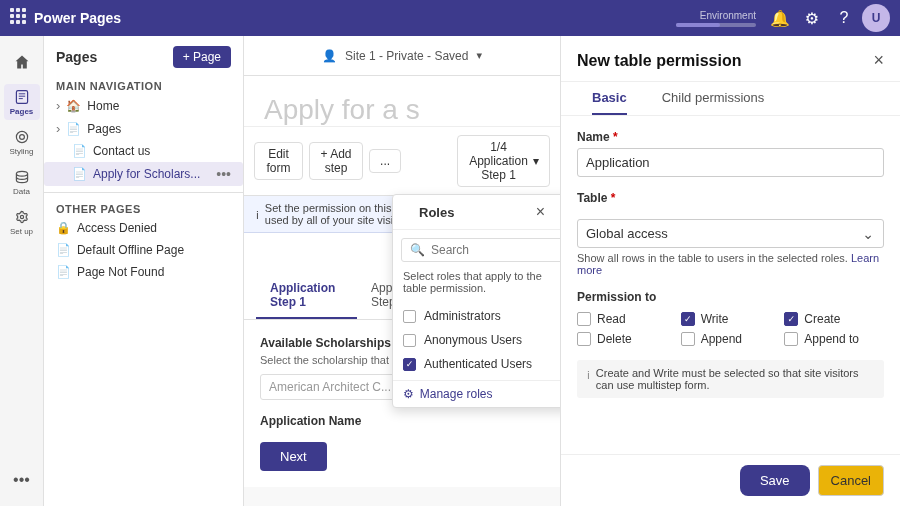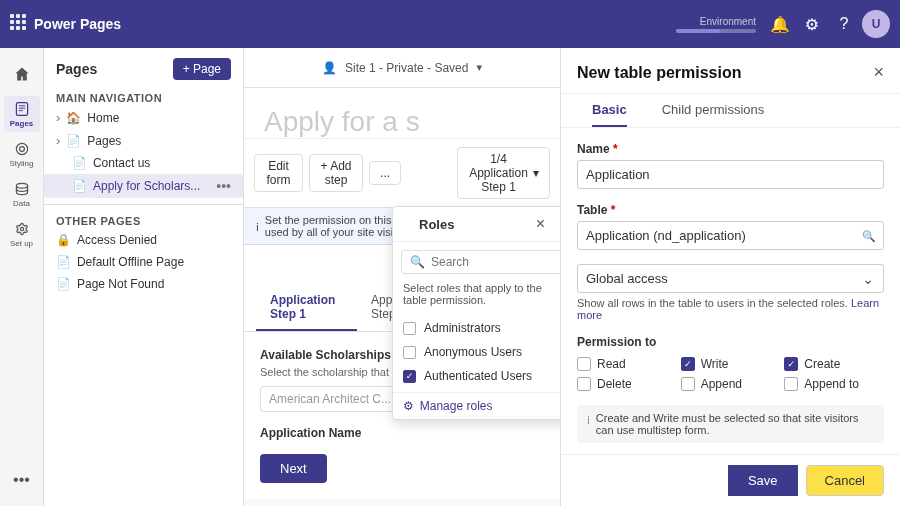--- a/index.html
+++ b/index.html
@@ -1,21 +1,21 @@
 <!DOCTYPE html>
 <html><head>
   <meta charset="utf-8">
   <style>
     * { box-sizing: border-box; margin: 0; padding: 0; font-family: 'Segoe UI', sans-serif; }
     body { width: 900px; height: 506px; overflow: hidden; display: flex; flex-direction: column; }
 
     
     .topbar {
       background: #3d3a8c;
-      height: 48px;
+      height: 36px;
       display: flex;
       align-items: center;
       padding: 0 10px;
       flex-shrink: 0;
       color: white;
     }
     .topbar-grid-icon { margin-right: 8px; opacity: 0.9; }
     .topbar-title { font-size: 14px; font-weight: 600; flex: 1; }
     .topbar-right { display: flex; align-items: center; gap: 4px; }
     .topbar-icon-btn { background: none; border: none; color: white; cursor: pointer; width: 28px; height: 28px; display: flex; align-items: center; justify-content: center; border-radius: 3px; font-size: 16px; }
@@ -182,22 +182,22 @@
     .info-text a { color: #3d3a8c; text-decoration: none; }
     .perm-to-label { font-size: 12px; font-weight: 600; color: #333; margin-bottom: 8px; }
     .perm-grid { display: grid; grid-template-columns: 1fr 1fr 1fr; gap: 6px 4px; margin-bottom: 10px; }
     .perm-item { display: flex; align-items: center; gap: 6px; font-size: 12px; color: #333; }
     .perm-check { width: 14px; height: 14px; border: 1.5px solid #aaa; border-radius: 2px; display: inline-flex; align-items: center; justify-content: center; background: white; flex-shrink: 0; }
     .perm-check.checked { background: #3d3a8c; border-color: #3d3a8c; color: white; font-size: 9px; }
     .notice-box { background: #f5f5f5; border-radius: 3px; padding: 7px 10px; font-size: 11px; color: #444; display: flex; gap: 6px; align-items: flex-start; margin-bottom: 12px; }
     .panel-footer {
       border-top: 1px solid #eee; padding: 10px 16px; display: flex; justify-content: flex-end; gap: 8px;
     }
-    .save-btn { background: #3d3a8c; color: white; border: none; border-radius: 0; padding: 7px 20px; font-size: 13px; cursor: pointer; }
-    .cancel-btn { background: #fde047; color: #333; border: 1px solid #ccc; border-radius: 4px; padding: 7px 18px; font-size: 13px; cursor: pointer; }
+    .save-btn { background: #3d3a8c; color: white; border: none; border-radius: 8px; padding: 7px 20px; font-size: 13px; cursor: pointer; }
+    .cancel-btn { background: #eab308; color: #333; border: 1px solid #ccc; border-radius: 4px; padding: 7px 12px; font-size: 13px; cursor: pointer; }
   </style>
 </head>
 <body>
 
 <div class="topbar">
   <span class="topbar-grid-icon">
     <svg width="16" height="16" viewBox="0 0 16 16" fill="white">
         <rect x="0" y="0" width="4" height="4" rx="1"></rect>
         <rect x="6" y="0" width="4" height="4" rx="1"></rect>
         <rect x="12" y="0" width="4" height="4" rx="1"></rect>
@@ -399,23 +399,20 @@
         <div class="field-label">
           <span>Name</span> <span class="req">*</span>
         </div>
         <input class="field-input" type="text" value="Application" style="">
       </div>
 
       <div class="field-group">
         <div class="field-label">
           <span>Table</span> <span class="req">*</span>
         </div>
-        <div class="field-search-wrap">
-          <input class="field-search-input" type="text" value="Application (nd_application)" style="">
-        </div>
       </div>
 
       <div class="field-group">
         <div class="field-select-wrap">
           <select class="field-select">
             <option>Global access</option>
             <option>Account</option>
             <option>Self</option>
           </select>
         </div>

